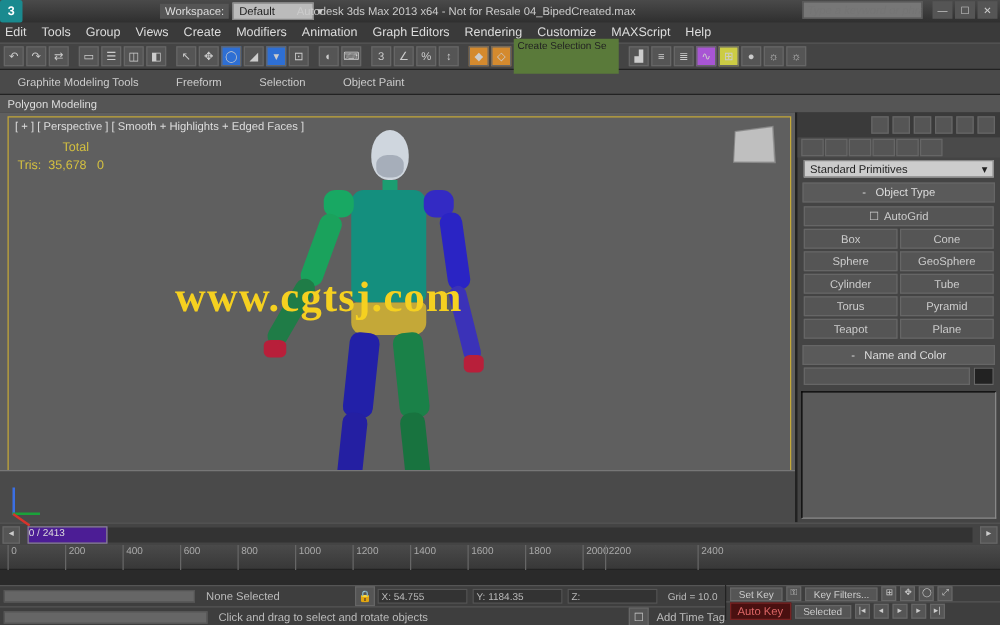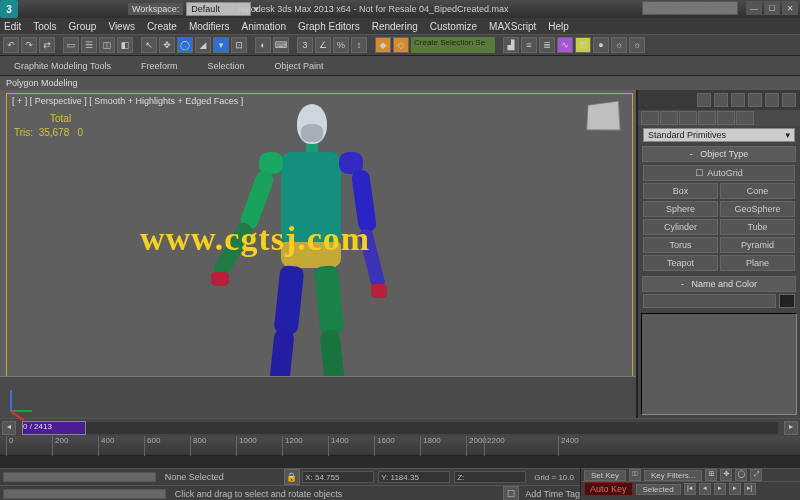--- a/index.html
+++ b/index.html
@@ -14,21 +14,21 @@
   .titlebar .winbtns { position:absolute; right:2px; top:1px; display:flex; gap:2px; }
   .titlebar .winbtns span { width:16px; height:14px; background:#555; display:flex; align-items:center; justify-content:center; color:#ccc; font-size:8px; }
   .menubar { height:16px; background:#3a3a3a; display:flex; align-items:center; font-size:10px; color:#ddd; padding-left:4px; gap:12px; }
   .toolbar1 { height:22px; background:#444; display:flex; align-items:center; padding:0 3px; gap:2px; border-top:1px solid #555; border-bottom:1px solid #222; }
   .tbtn { width:16px; height:16px; background:#555; border:1px solid #666; display:flex; align-items:center; justify-content:center; color:#ccc; font-size:9px; }
   .tbtn.blue { background:#2e6fd4; }
   .tbtn.orange { background:#d48a2e; }
   .tbtn.y { background:#cccc44; }
   .tbtn.p { background:#a855d4; }
   .sep { width:4px; }
-  .sel-hi { width:84px; height:16px; background:#5a7a3a; color:#222; font-size:8px; padding:1px 3px; }
+  .sel-hi { width:84px; height:28px; background:#5a7a3a; color:#222; font-size:8px; padding:1px 3px; }
   .ribbon { height:20px; background:#4a4a4a; display:flex; align-items:center; gap:22px; font-size:9px; color:#ccc; padding-left:10px; border-bottom:1px solid #222; }
   .ribbon .r-item { padding:2px 4px; }
   .sub-ribbon { height:14px; background:#555; font-size:9px; color:#ddd; padding-left:6px; display:flex; align-items:center; }
   .main { display:flex; height:328px; }
   .vp { position:relative; flex:1; background:#5f5f5f; }
   .vp-border { position:absolute; inset:3px 3px 3px 6px; border:1px solid #c4a838; }
   .vp-label { position:absolute; top:6px; left:12px; font-size:9px; color:#ddd; }
   .vp-stats { position:absolute; top:22px; left:14px; font-size:10px; color:#d4c040; line-height:14px; }
   .viewcube { position:absolute; top:6px; right:12px; width:44px; height:44px; }
   .viewcube .c { width:34px; height:28px; margin:6px auto 0; background:#bfbfbf; border:1px solid #888; transform:perspective(60px) rotateX(12deg) rotateY(-18deg); }

